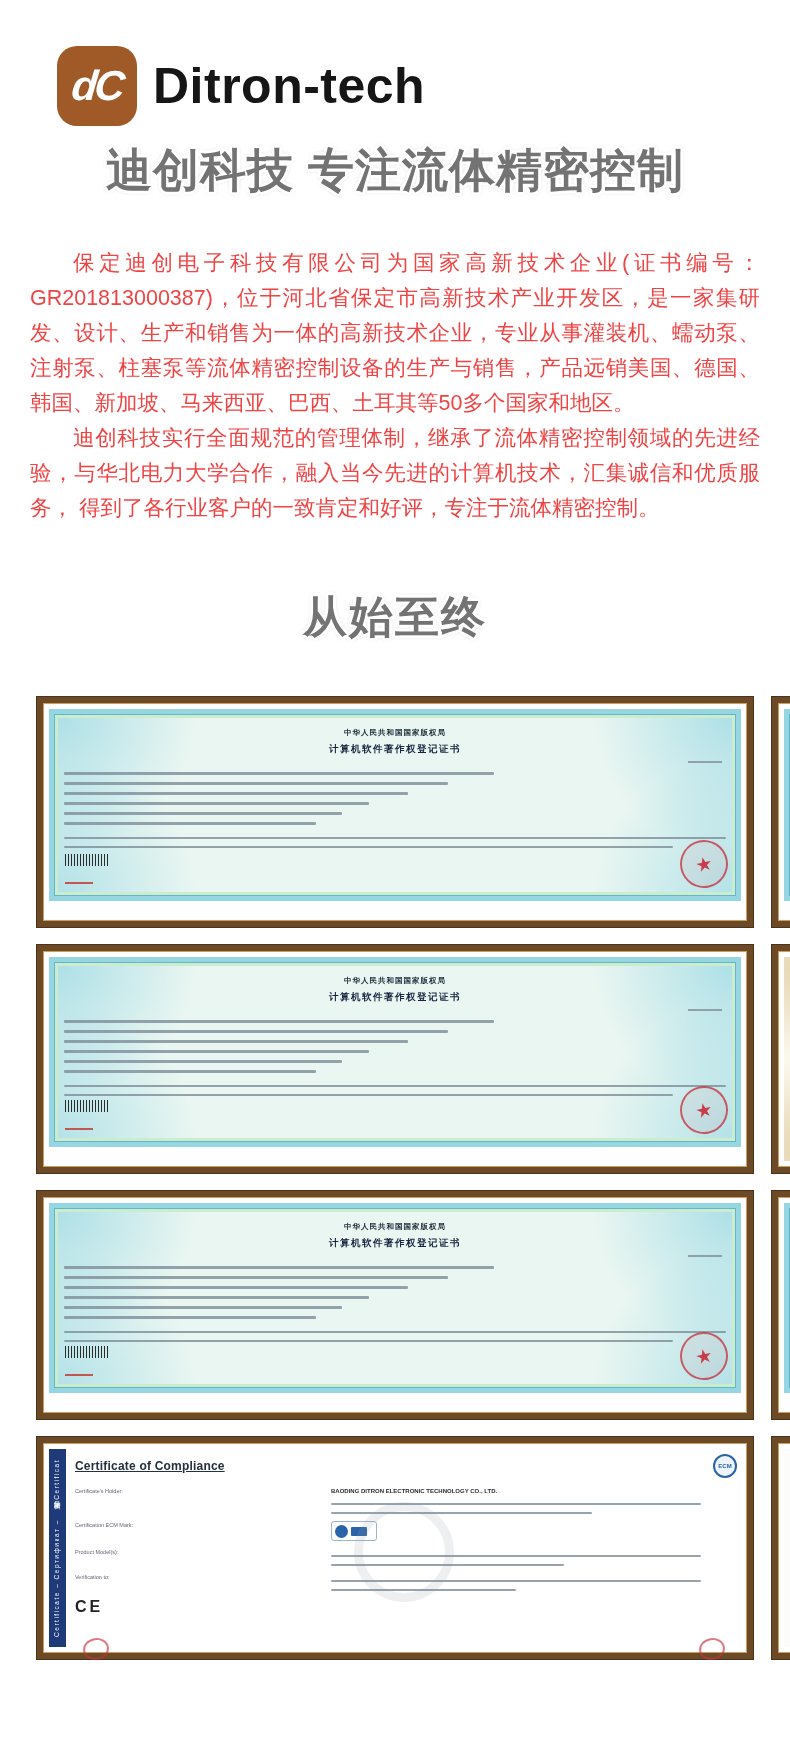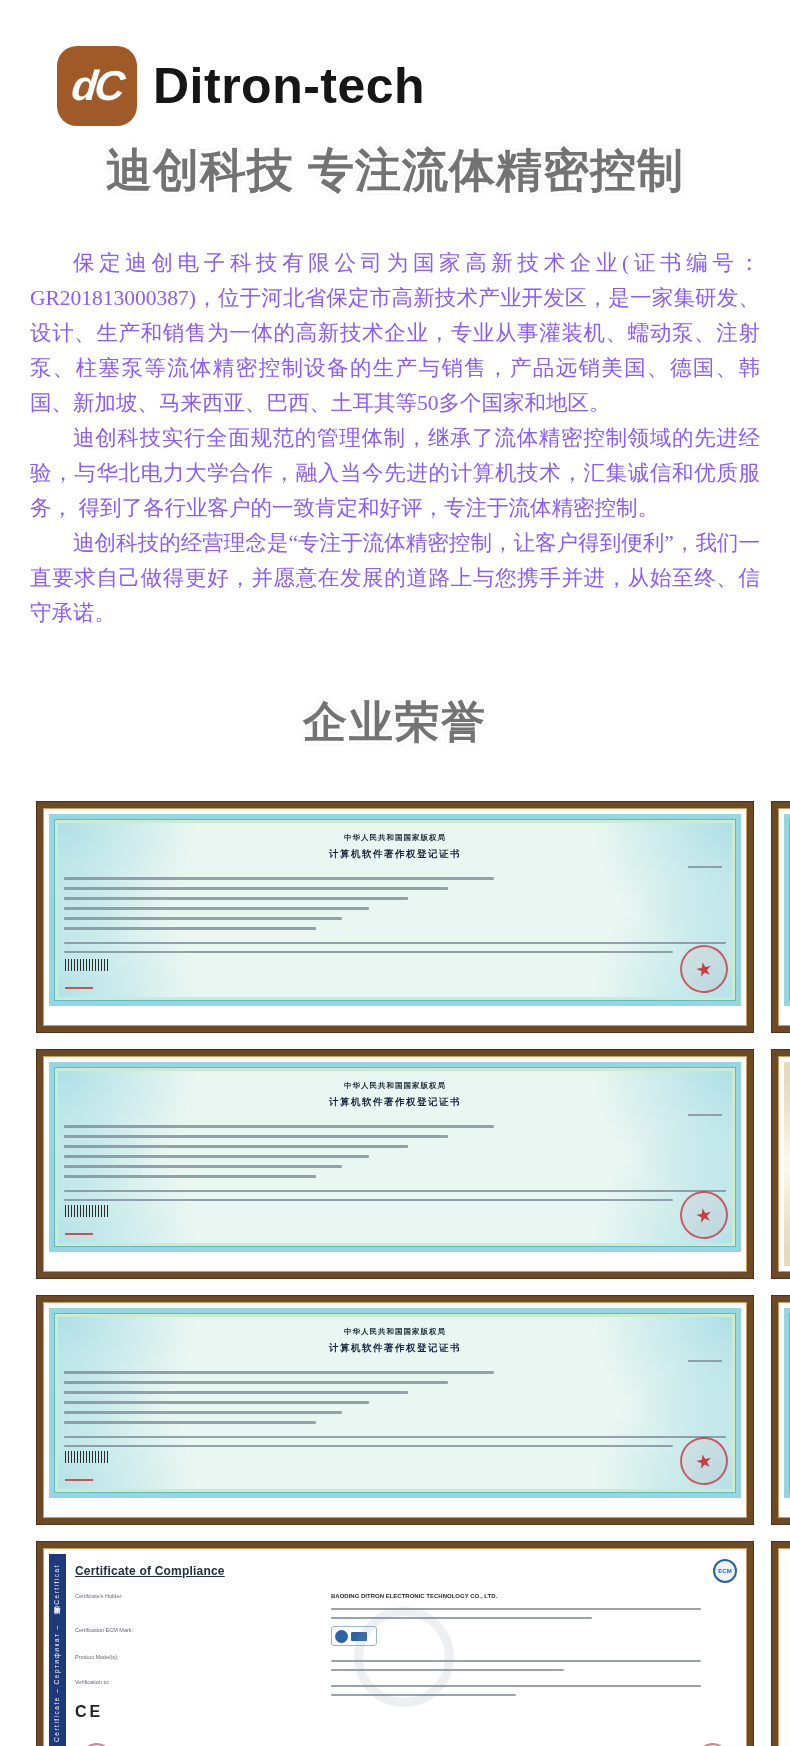--- a/index.html
+++ b/index.html
@@ -27,21 +27,21 @@
     color:#737373; font-weight:900;
     text-shadow:
       -2px -2px 0 #fff, 2px -2px 0 #fff, -2px 2px 0 #fff, 2px 2px 0 #fff,
       -3px 0 0 #fff, 3px 0 0 #fff, 0 -3px 0 #fff, 0 3px 0 #fff,
       0 0 5px rgba(0,0,0,.38);
   }
   .hero-title { margin-top:14px; text-align:center; font-size:46px; letter-spacing:1px; }
   .honors-title { margin-top:62px; text-align:center; font-size:44px; letter-spacing:2px; }
 
   
-  .about { margin:44px 30px 0; font-size:21.5px; line-height:35px; color:#8b5cf6; text-align:justify;font-family:Liberation Serif, serif; }
+  .about { margin:44px 30px 0; font-size:21.5px; line-height:35px; color:#ef4444; text-align:justify; }
   .about p { text-indent:2em; }
 
   
   .cert-grid { margin:50px 37px 0; width:716px; }
   .cert-row { display:flex; gap:19px; margin-bottom:18px; }
   .r1 { height:230px; } .r2 { height:228px; } .r3 { height:228px; } .r4 { height:222px; }
   .col { width:164px; flex:0 0 auto; } .col-wide { width:347px; flex:0 0 auto; }
   .tile { width:100%; height:100%;border-radius:20px; }
 
   
@@ -140,24 +140,23 @@
       <span class="logo-glyph">dC</span>
     </div>
     <div class="brand-name">Ditron-tech</div>
   </header>
 
   <h1 class="hero-title stroked">迪创科技 专注流体精密控制</h1>
 
   <section class="about">
     <p>保定迪创电子科技有限公司为国家高新技术企业(证书编号：GR201813000387)，位于河北省保定市高新技术产业开发区，是一家集研发、设计、生产和销售为一体的高新技术企业，专业从事灌装机、蠕动泵、注射泵、柱塞泵等流体精密控制设备的生产与销售，产品远销美国、德国、韩国、新加坡、马来西亚、巴西、土耳其等50多个国家和地区。</p>
     <p>迪创科技实行全面规范的管理体制，继承了流体精密控制领域的先进经验，与华北电力大学合作，融入当今先进的计算机技术，汇集诚信和优质服务， 得到了各行业客户的一致肯定和好评，专注于流体精密控制。</p>
-    <p>迪创科技的经营理念是“专注于流体精密控制，让客户得到便利”，我们一直要求自己做得更好，并愿意在发展的道路上与您携手并进，从始至终、信守承诺。</p>
   </section>
 
-  <h2 class="honors-title stroked">企业荣誉</h2>
+  <h2 class="honors-title stroked">从始至终</h2>
 
   <section class="cert-grid">
 
     <div class="cert-row r1">
       <div class="col tile">
   <div class="frame">
     <div class="cp-wrap">
       <div class="cp-paper">
         <div class="cp-authority">中华人民共和国国家版权局</div>
         <div class="cp-title">计算机软件著作权登记证书</div>

